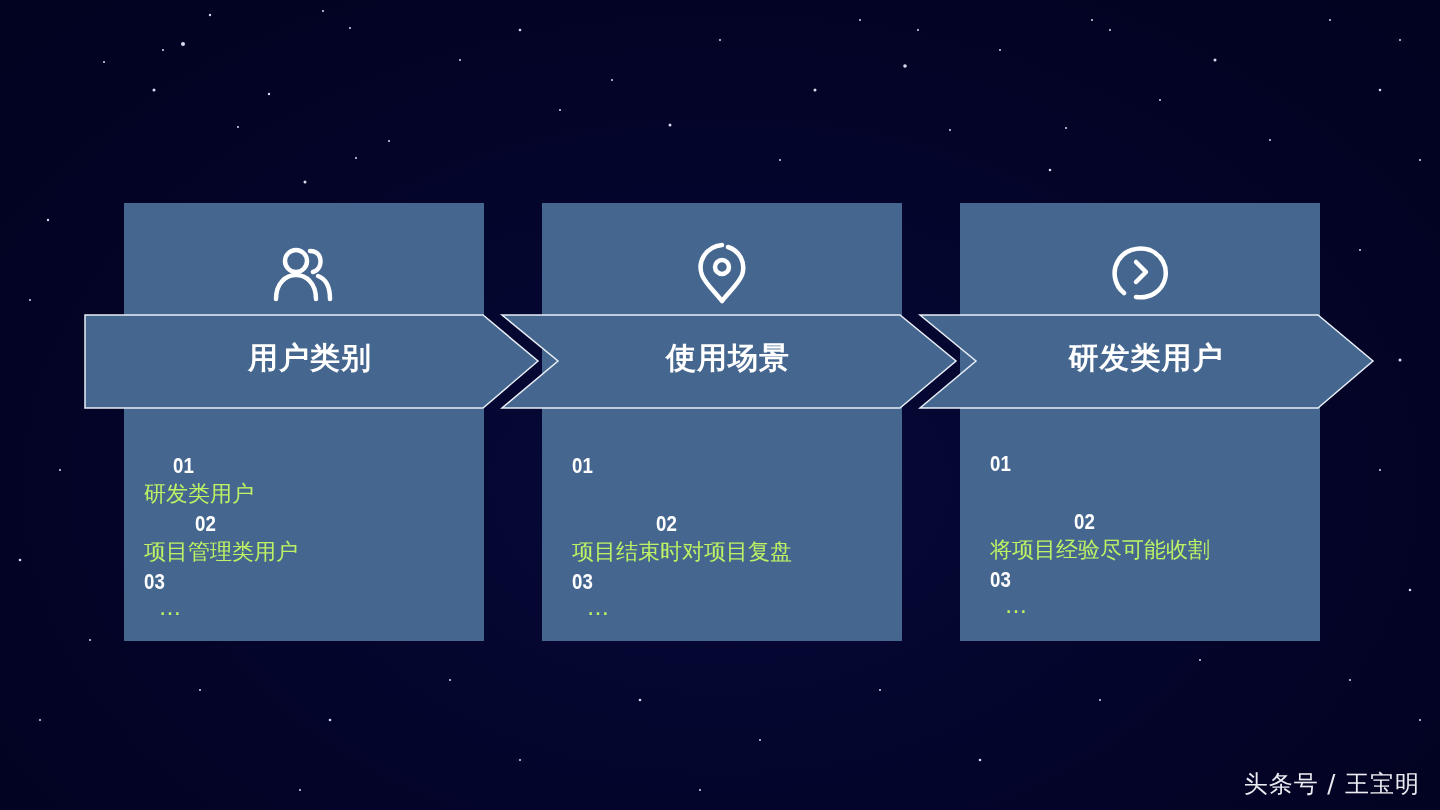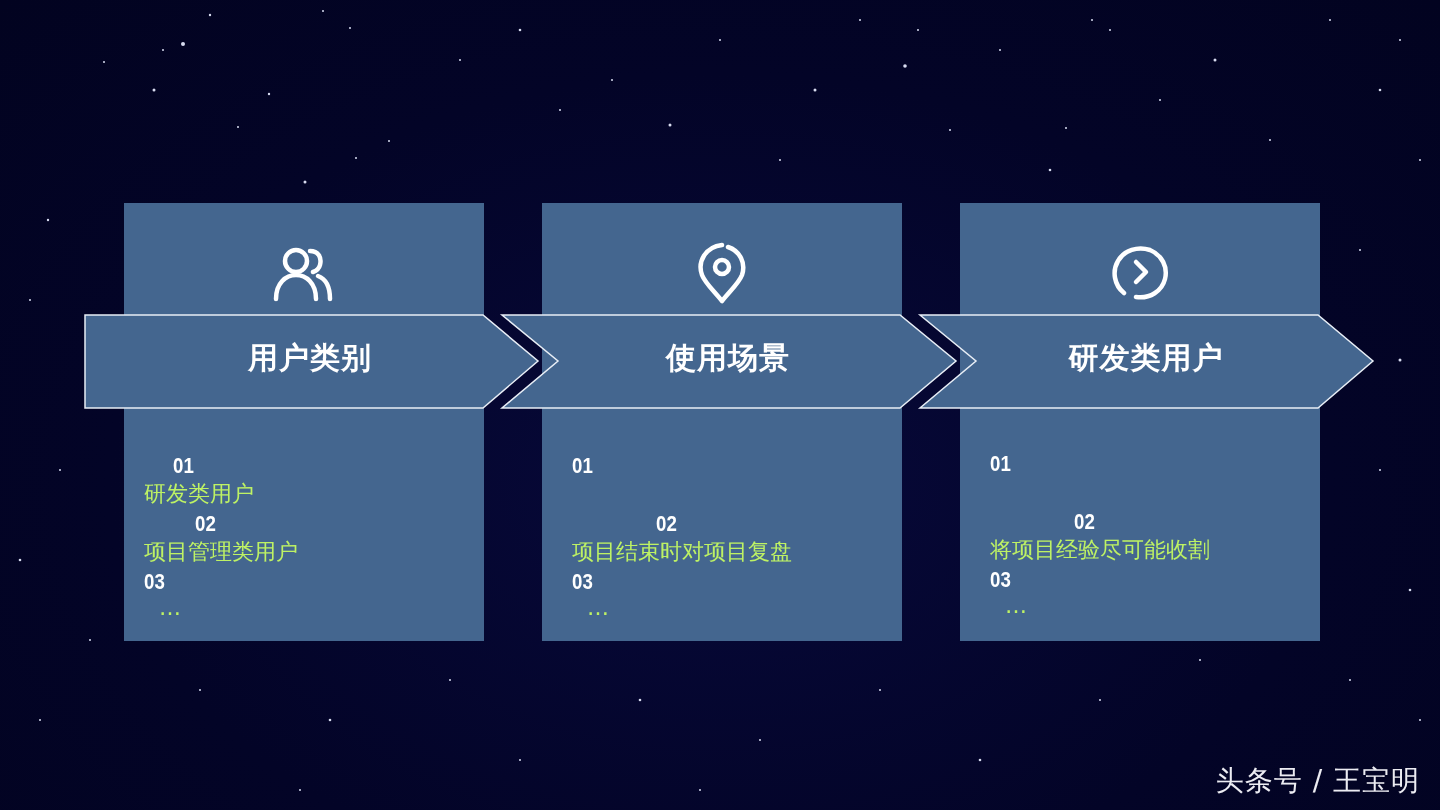--- a/index.html
+++ b/index.html
@@ -25,21 +25,21 @@
     .list { position: absolute; top: 250px; left: 0; width: 100%; }
     .item { position: absolute; display: flex; align-items: center; color: #fff; flex-direction: column; }
     .num {
       font-family: "Liberation Sans", "DejaVu Sans", sans-serif;
       font-weight: bold; font-size: 22px; width: 52px; transform: scaleX(0.85); transform-origin: left center;
       letter-spacing: 0px;
     }
     .txt { font-size: 22px; color: #bef264; }
     .watermark {
       position: absolute; right: 20px; bottom: 10px; color: #ececf2;
-      font-size: 28px; letter-spacing: 1px;
+      font-size: 24px; letter-spacing: 1px;
     }
   </style>
 </head>
 <body>
 
 <svg class="stars" width="1440" height="810">
   <g fill="#d8dcf0">
     <circle cx="183" cy="44" r="2"></circle>
       <circle cx="210" cy="15" r="1.2"></circle>
       <circle cx="163" cy="50" r="1"></circle>

